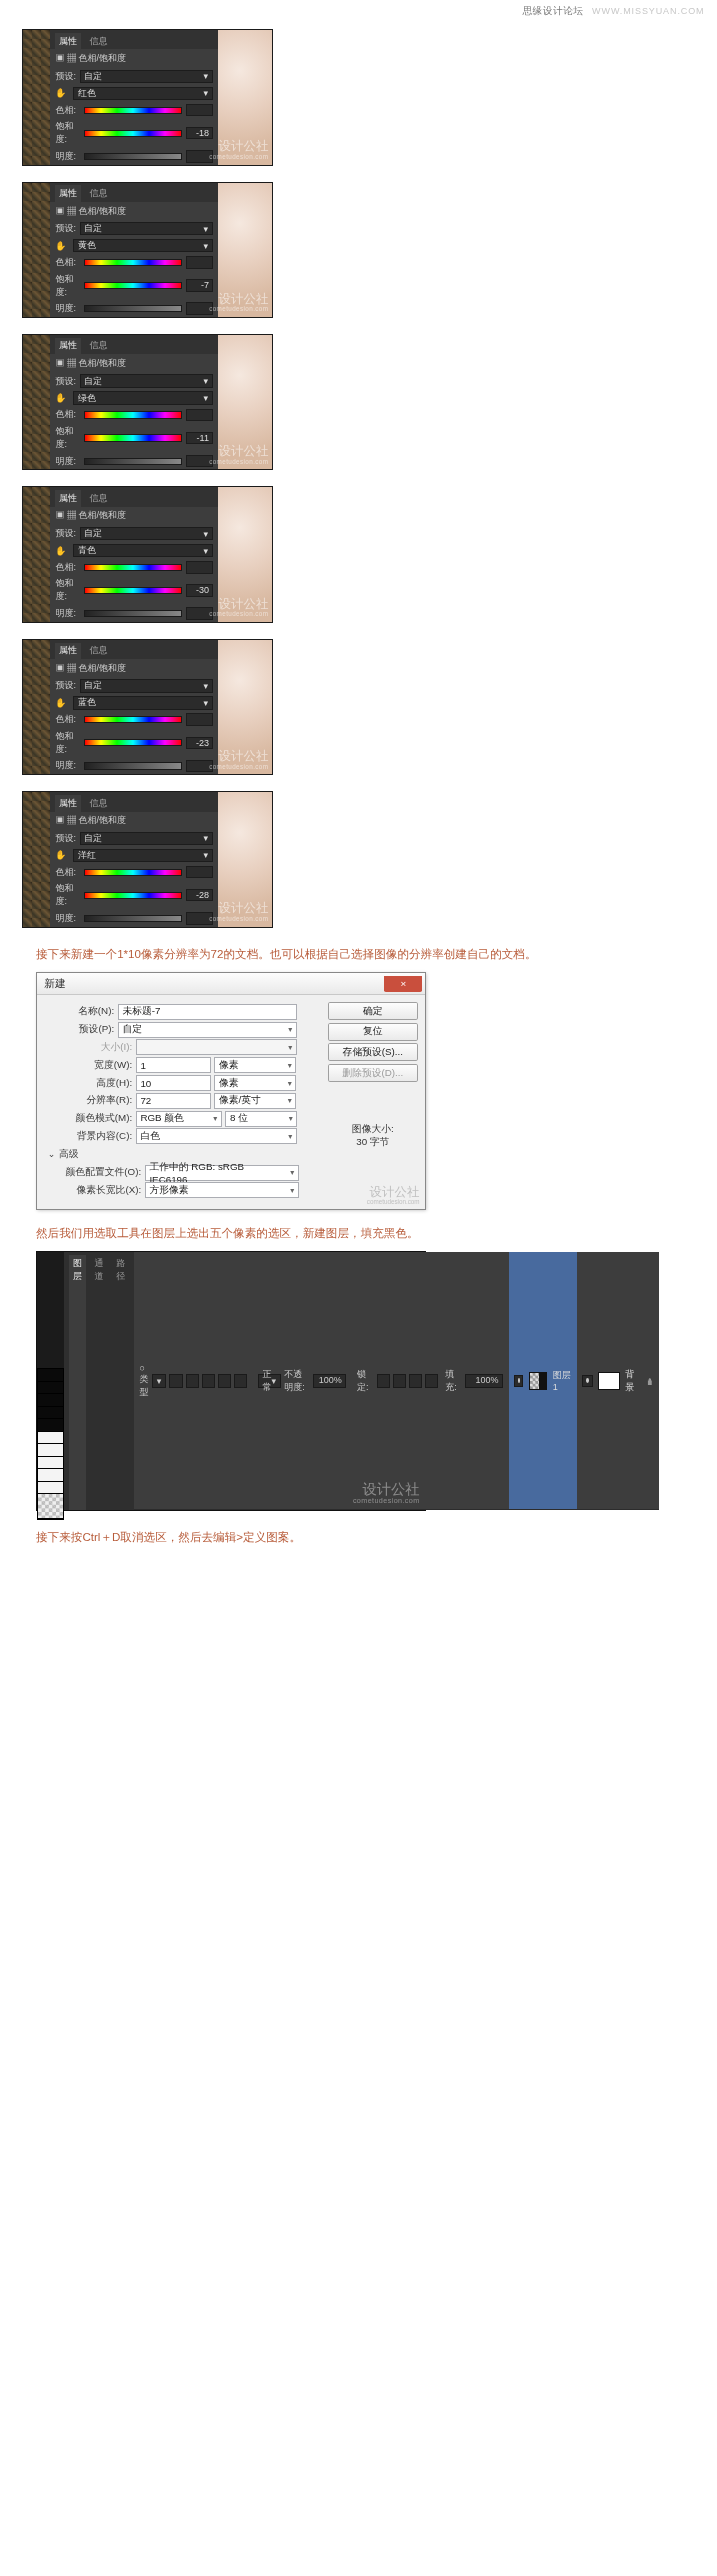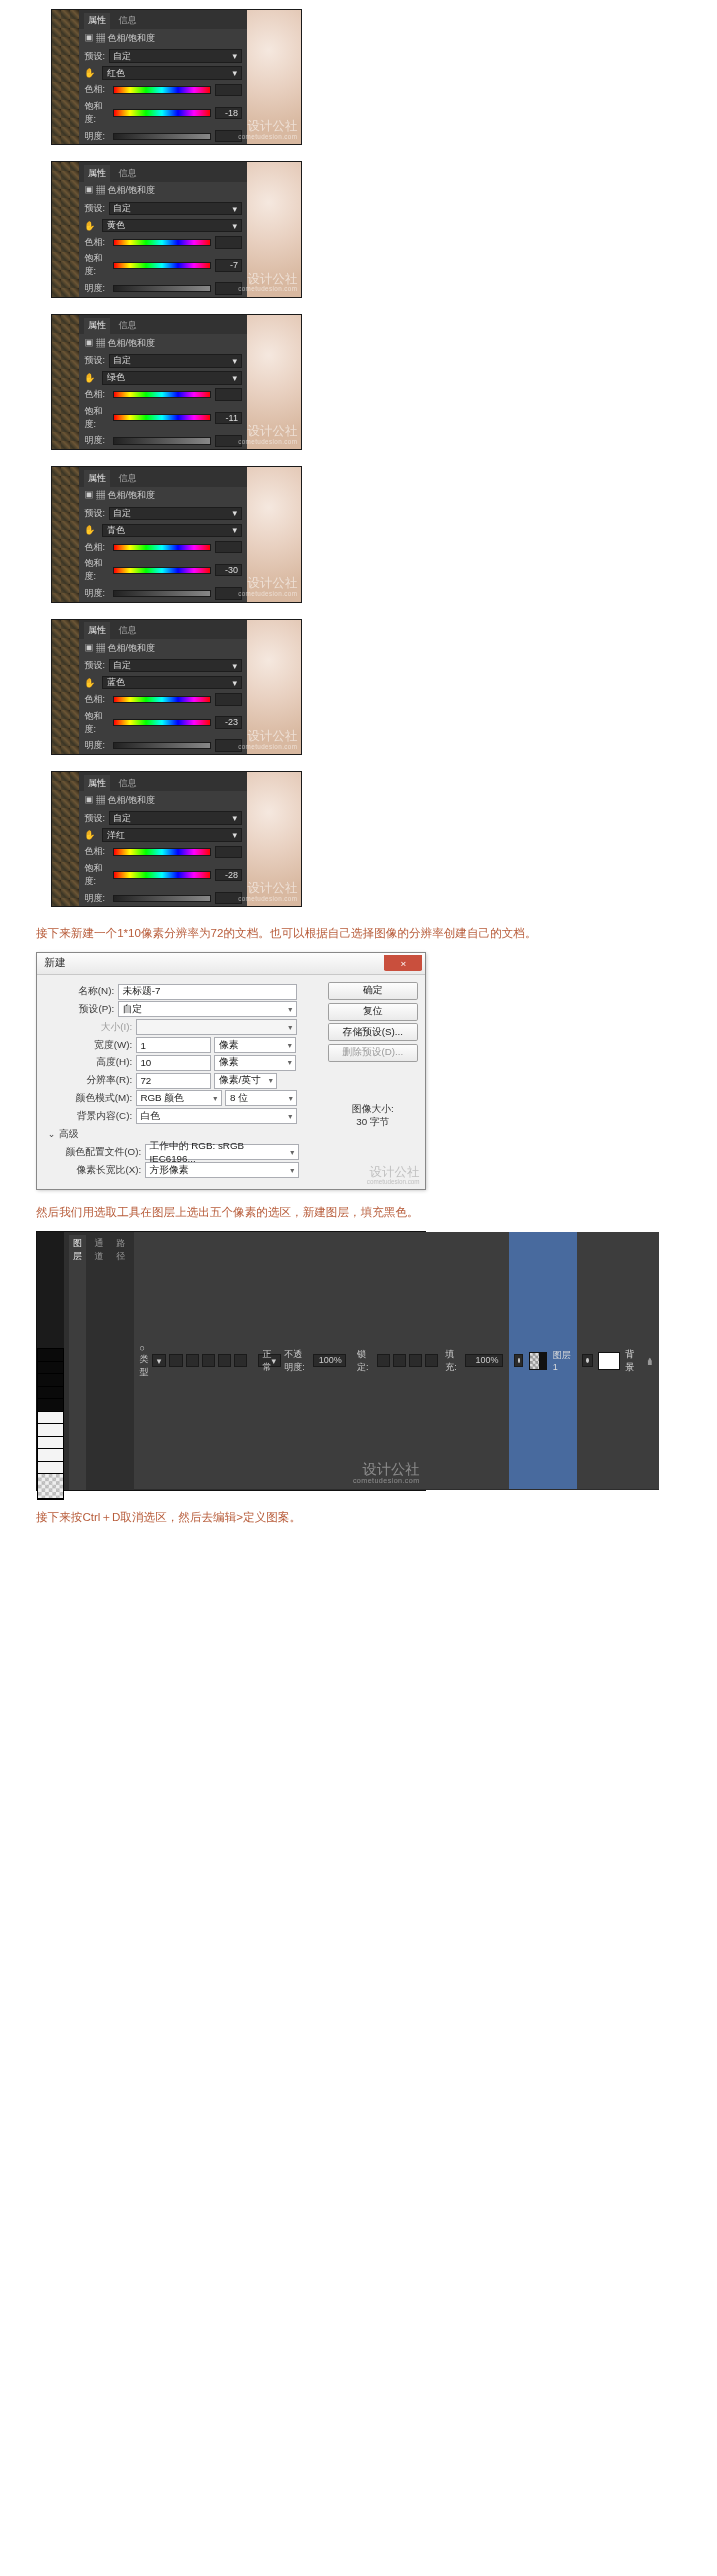--- a/index.html
+++ b/index.html
@@ -18,21 +18,21 @@
     font-size: 9.8px;
     color: #999;
     padding: 5.4px 12.5px 1.8px 0;
     letter-spacing: 0.4px;
   }
   .header-note .main { color: #777; margin-right: 5.4px;}
   .header-note .sub { color: #c8c8c8; font-size: 9px; letter-spacing: 0.9px;}
   .content { padding: 0 18px; }
   .img-block {
     width: 251px;
-    margin: 9px 0 16px 33px;
+    margin: 9px 0 16px 4px;
     border: 0.9px solid #1a1a1a;
     display: flex;
     background: #3d3d3d;
     position: relative;
   }
   .img-left {
     width: 27px;
     background: linear-gradient(45deg,#5b4a30 0,#3a3525 30%,#6b5535 60%,#2a2418 100%);
     background-size: 9px 9px;
   }
@@ -271,20 +271,24 @@
     color: rgba(255,255,255,0.4); text-align: right; line-height: 1.05;
     pointer-events: none;
   }
   .lp-watermark .wm-main { font-size: 14.3px;}
   .lp-watermark .wm-sub { font-size: 7.2px; display: block; letter-spacing: 0.4px;}
 </style>
 </head>
 <body>
 
 <div class="page">
+  <div class="header-note">
+    <span class="main">思缘设计论坛</span>
+    <span class="sub">WWW.MISSYUAN.COM</span>
+  </div>
 
   <div class="content">
 
     <div id="panels-container">
         <div class="img-block">
     <div class="img-left"></div>
     <div class="panel">
       <div class="panel-tabs">
         <span class="active">属性</span>
         <span>信息</span>
@@ -619,21 +623,21 @@
             <span class="dlg-input" style="width:82px">
                 <span>像素</span>
                 <span class="arrow">▾</span>
               </span>
           </div>
           <div class="dlg-row">
             <span class="dlg-label" style="width:88px">分辨率(R):</span>
             <span class="dlg-input" style="width:75px">
                 <span>72</span>
               </span>
-            <span class="dlg-input" style="width:63px">
+            <span class="dlg-input" style="width:82px">
                 <span>像素/英寸</span>
                 <span class="arrow">▾</span>
               </span>
           </div>
           <div class="dlg-row">
             <span class="dlg-label" style="width:88px">颜色模式(M):</span>
             <span class="dlg-input" style="width:86px">
                 <span>RGB 颜色</span>
                 <span class="arrow">▾</span>
               </span>

